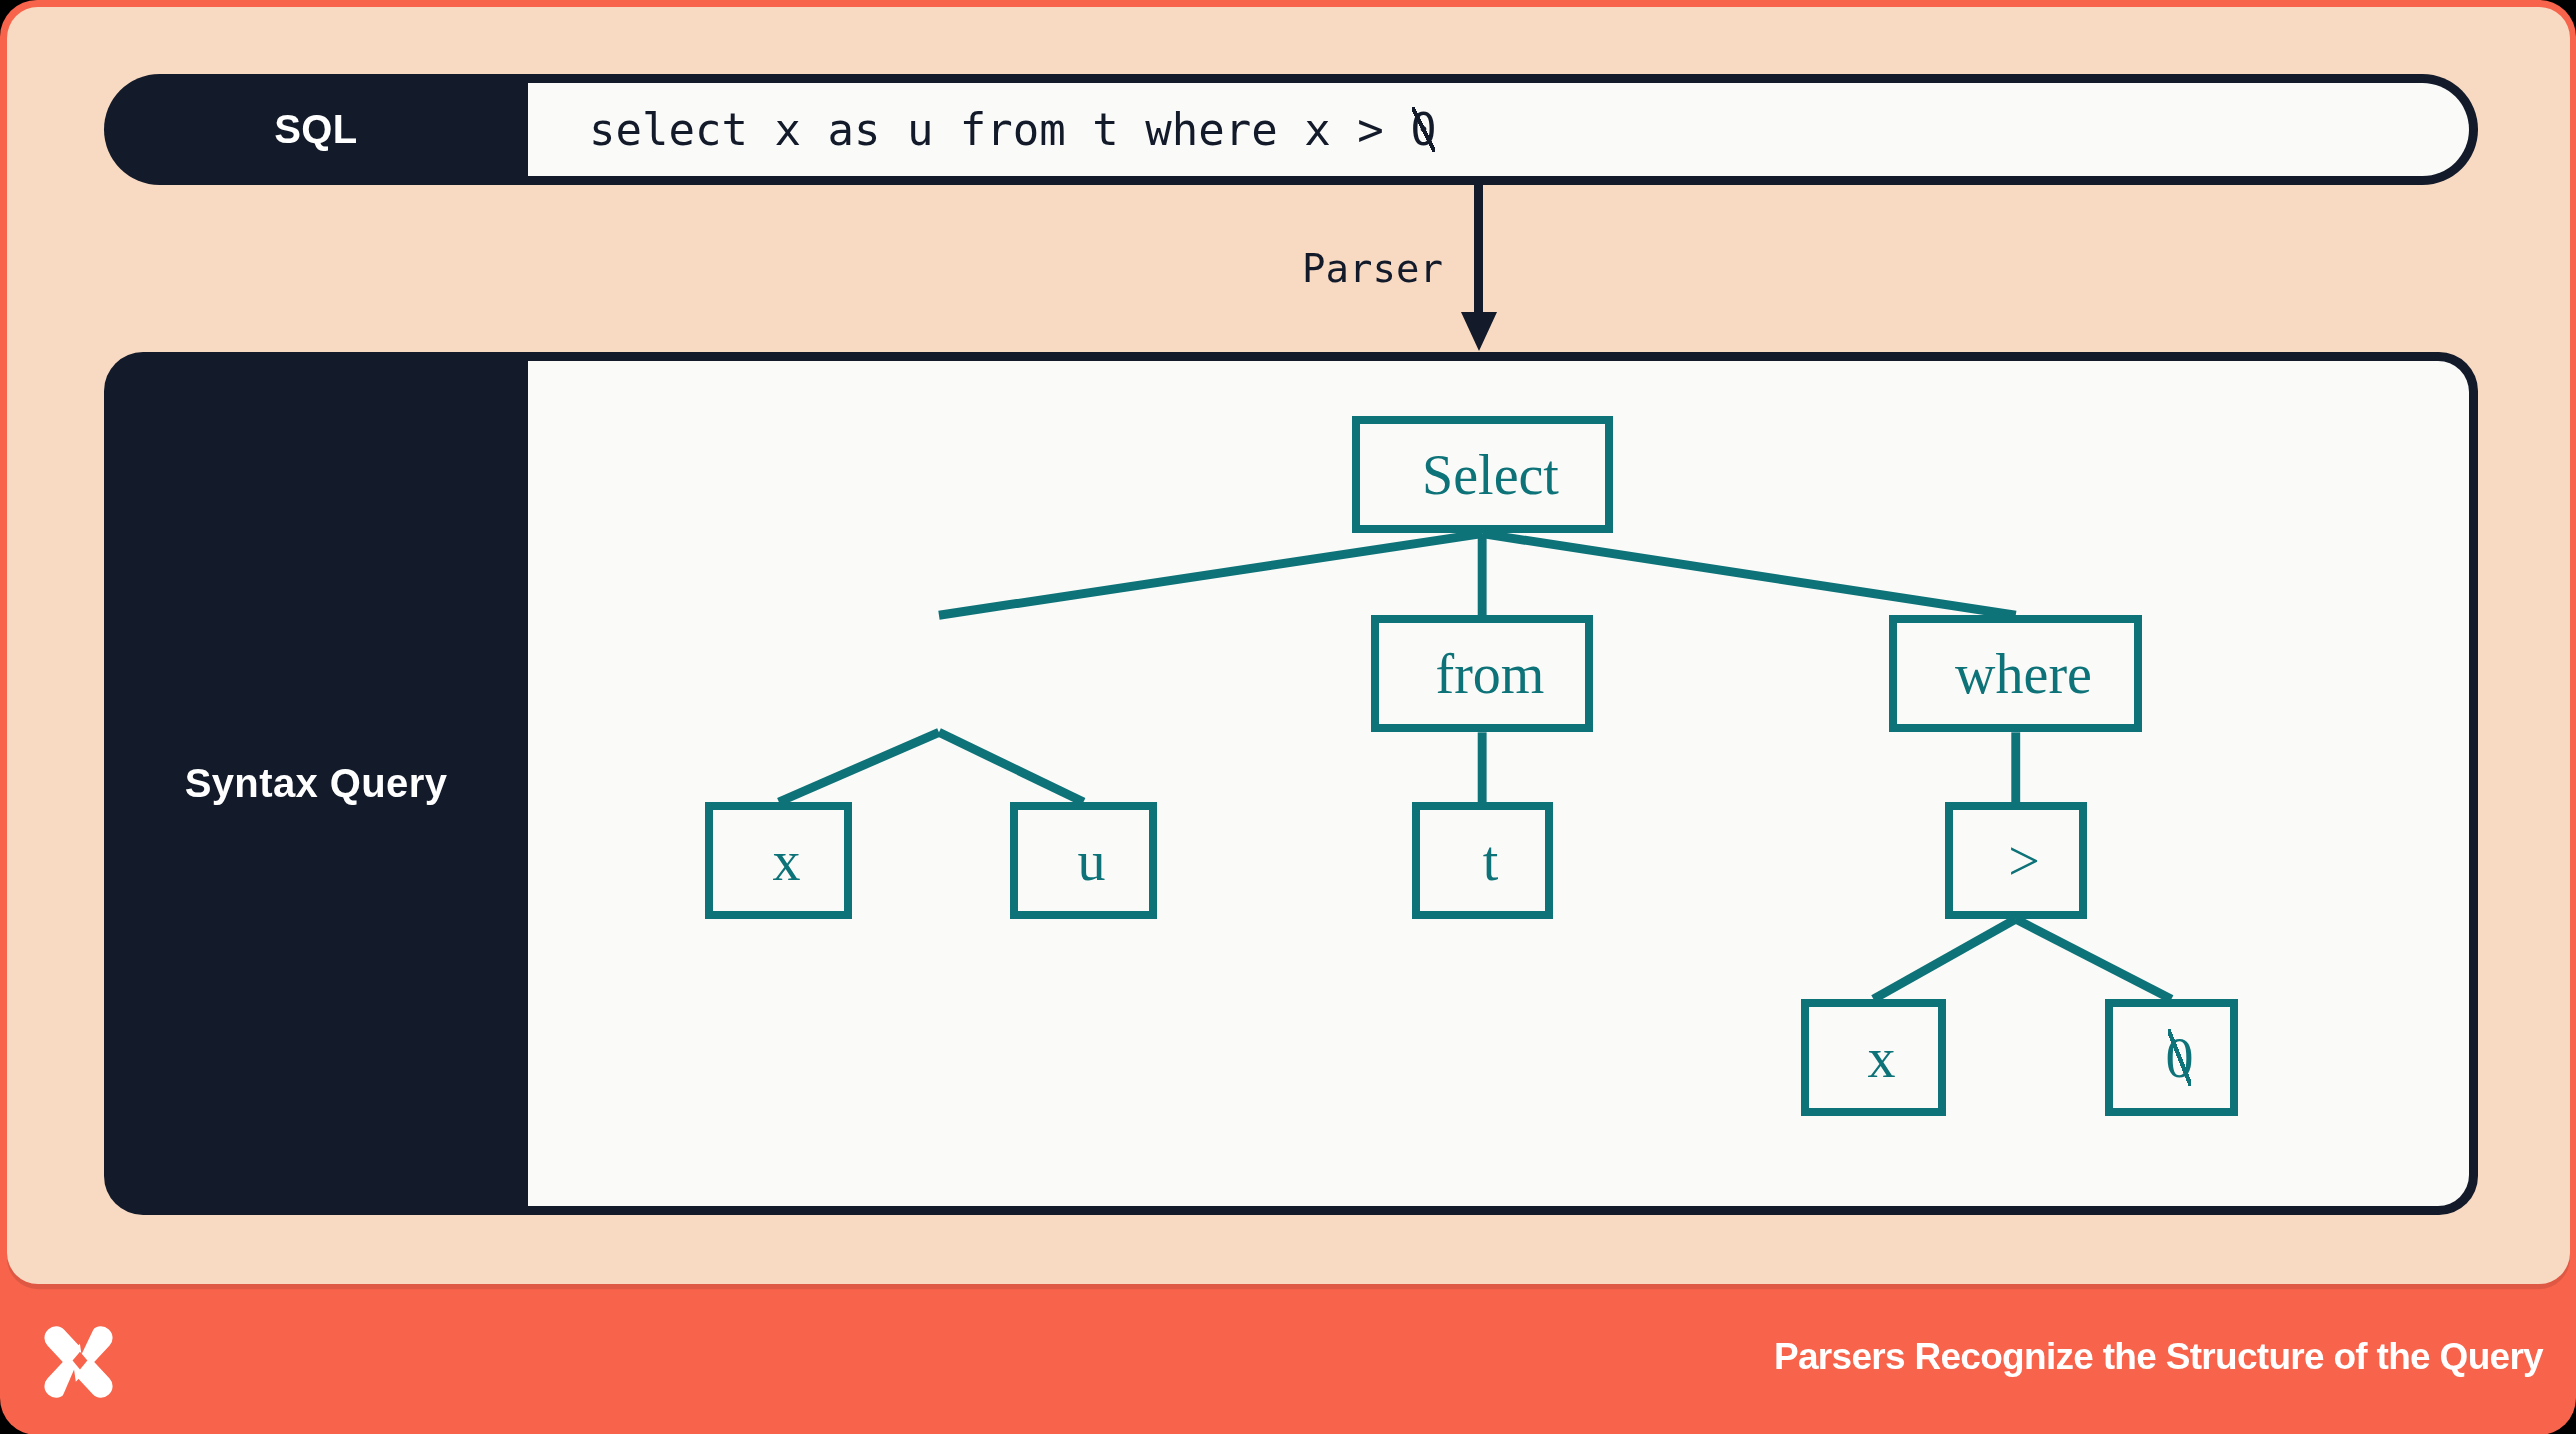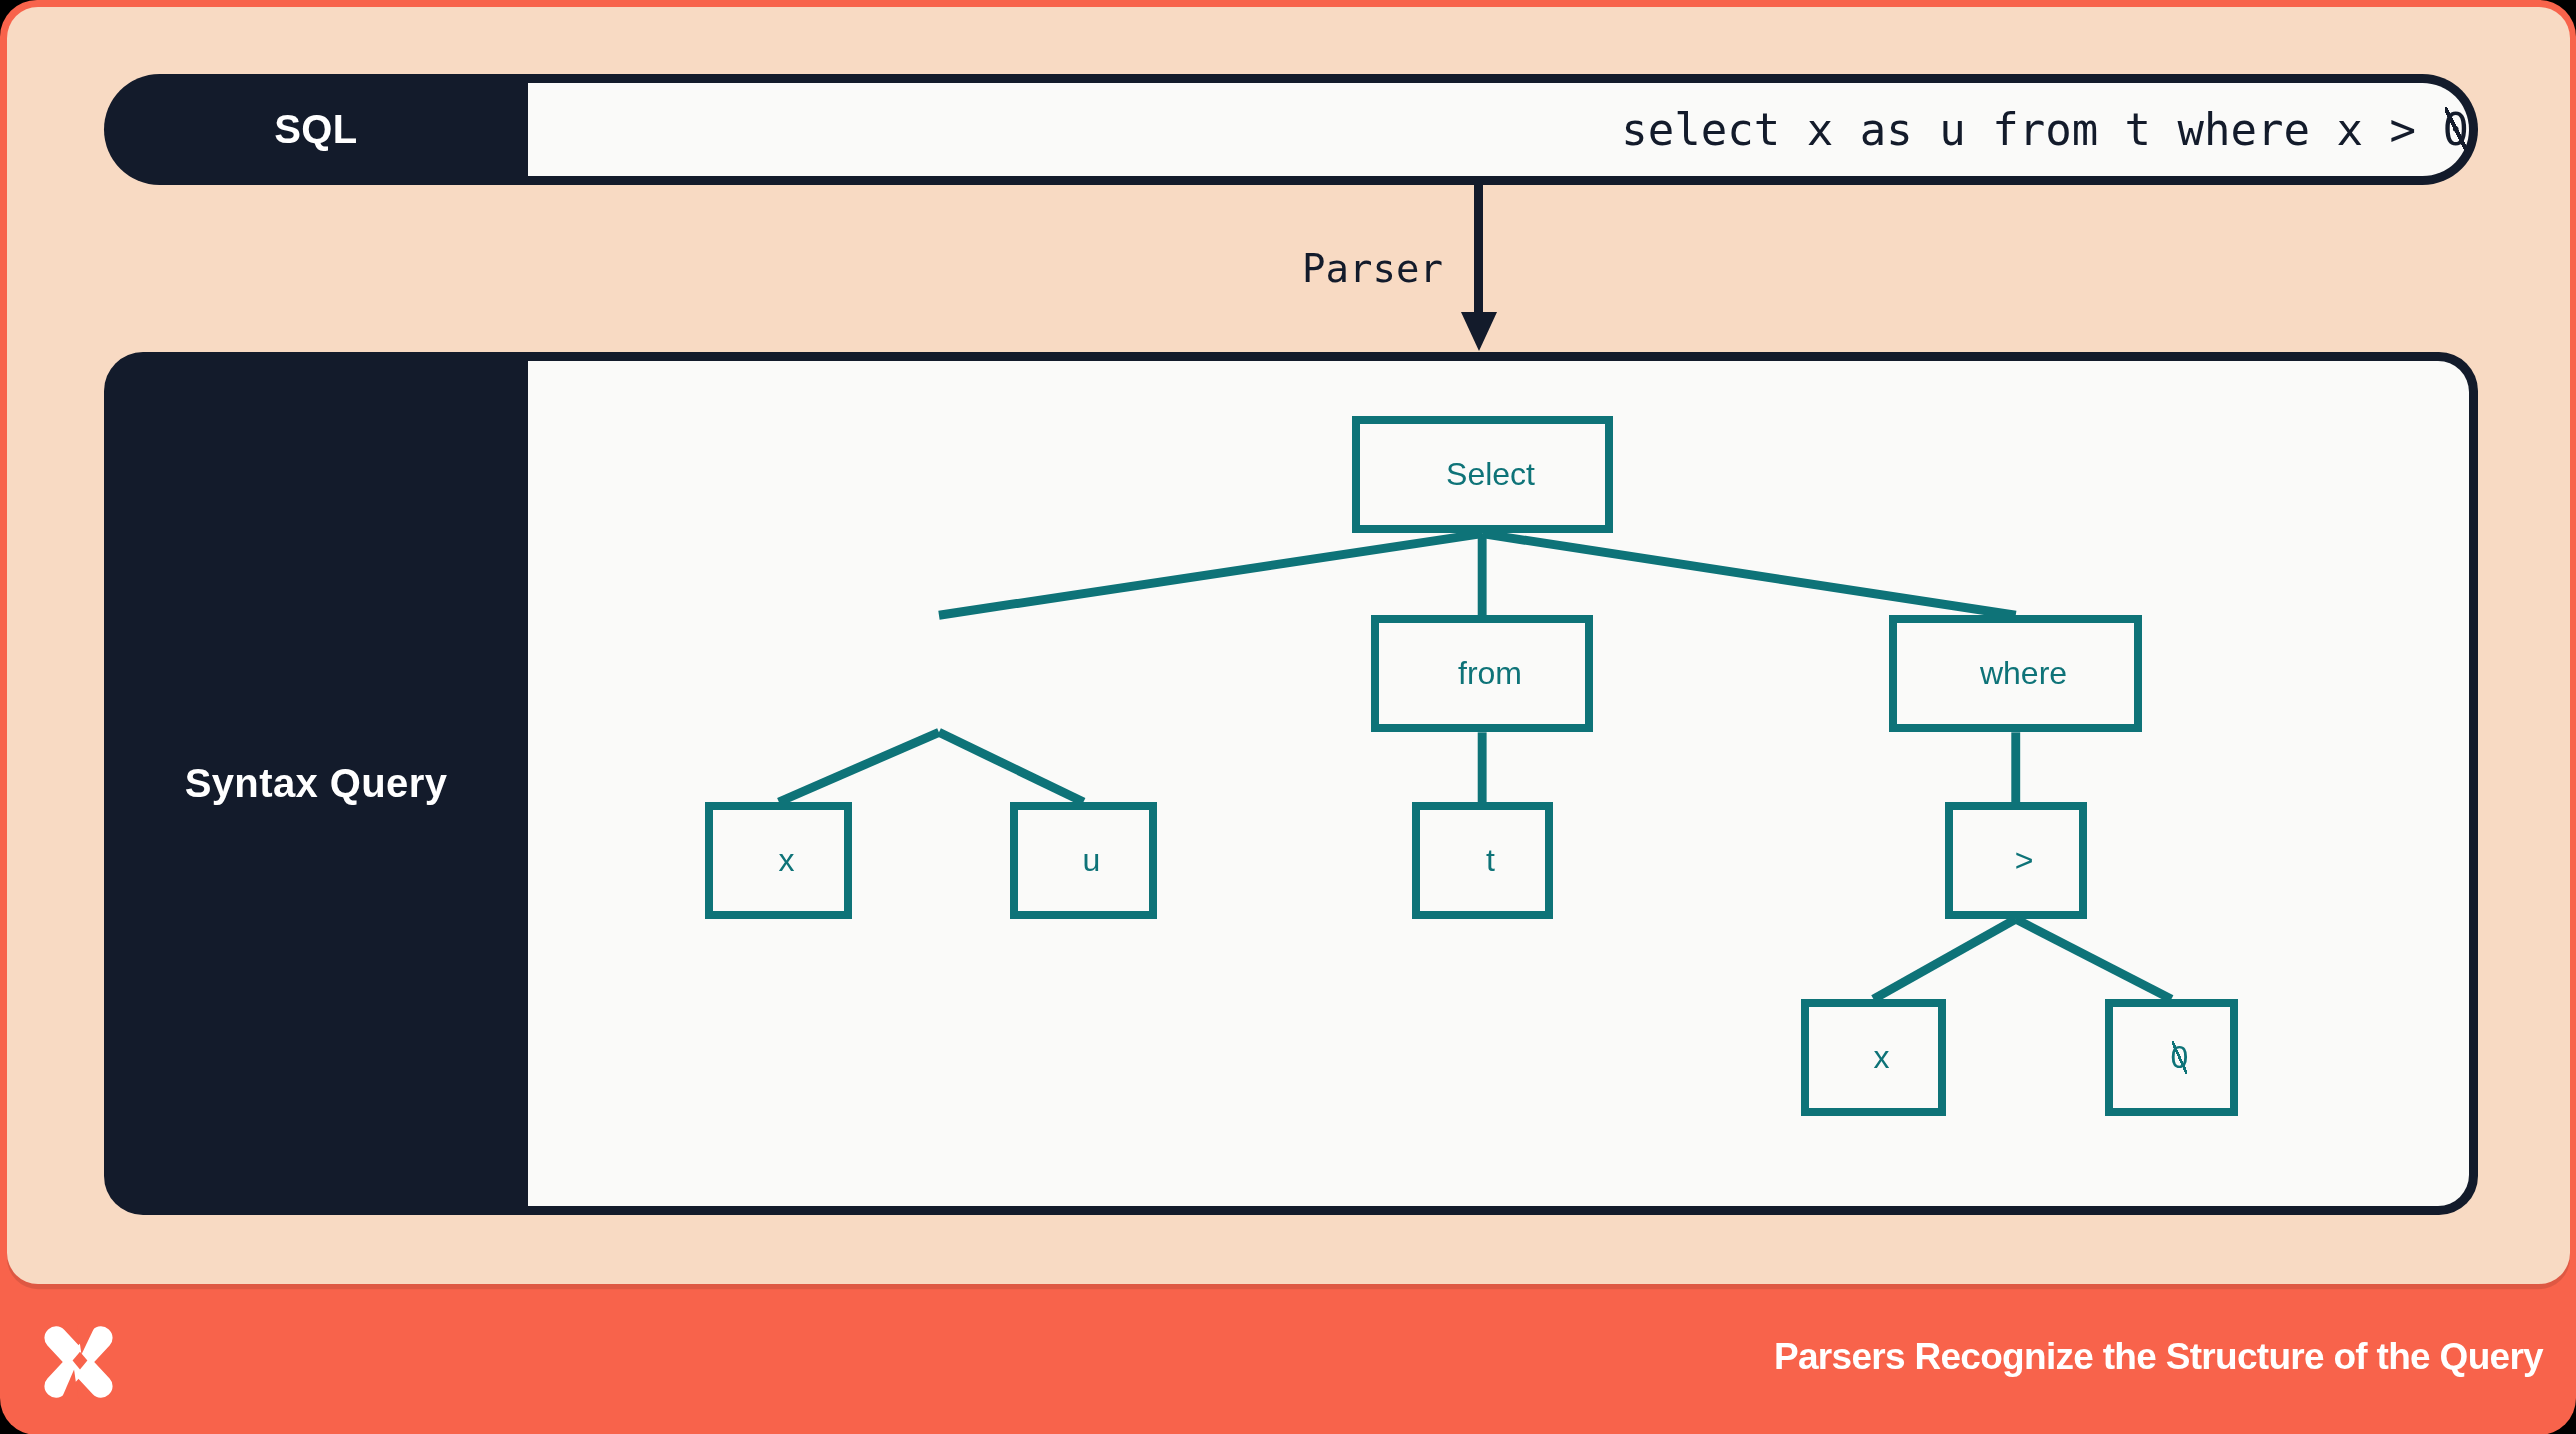--- a/index.html
+++ b/index.html
@@ -21,21 +21,21 @@
     box-shadow:0 5.2px 0 rgba(0,0,0,0.10);
   }
   
   .pill{
     position:absolute;left:104px;top:74px;width:2374px;height:111px;
     background:var(--navy);border-radius:56px;
   }
   .pill-white{
     position:absolute;left:424px;top:9px;right:9px;bottom:9px;
     background:var(--paper);border-radius:0 47px 47px 0;
-    display:flex;align-items:center;padding-left:80px;box-sizing:border-box;justify-content:flex-end;
+    display:flex;align-items:center;padding-left:61px;box-sizing:border-box;
   }
   .dark-label{
     position:absolute;left:0;top:0;width:424px;height:100%;
     display:flex;align-items:center;justify-content:center;
     color:#fff;font-weight:bold;font-size:40px;letter-spacing:0.4px;
   }
   .mono{font-family:"DejaVu Sans Mono",monospace;}
   .query{font-size:44px;color:var(--navy);white-space:pre;}
   
   .arrow-line{position:absolute;left:1474px;top:185px;width:9px;height:127px;background:var(--navy);}
@@ -57,21 +57,21 @@
     position:absolute;left:424px;top:9px;right:9px;bottom:9px;
     background:var(--paper);border-radius:0 31px 31px 0;
   }
   .tree-svg{position:absolute;left:0;top:0;width:2576px;height:1435px;pointer-events:none;}
   .edge{stroke:var(--teal);stroke-width:12;}
   .nodes{position:absolute;left:0;top:0;width:100%;height:100%;}
   .node{
     position:absolute;box-sizing:border-box;
     background:var(--paper);border:8.2px solid var(--teal);
     display:flex;align-items:center;justify-content:center;
-    font-family:Liberation Sans, sans-serif;font-size:32px;color:var(--teal);padding-left:16px;
+    font-family:Liberation Serif, serif;font-size:56px;color:var(--teal);padding-left:16px;
   }
   
   .sz{position:relative;display:inline-block;}
   .sz::after{
     content:"";position:absolute;left:8%;top:6%;width:84%;height:88%;
     background:linear-gradient(to top right,transparent 45%,currentColor 45%,currentColor 55%,transparent 55%);
   }
   
   .footer-title{
     position:absolute;right:33px;top:1331px;height:52px;line-height:52px;

